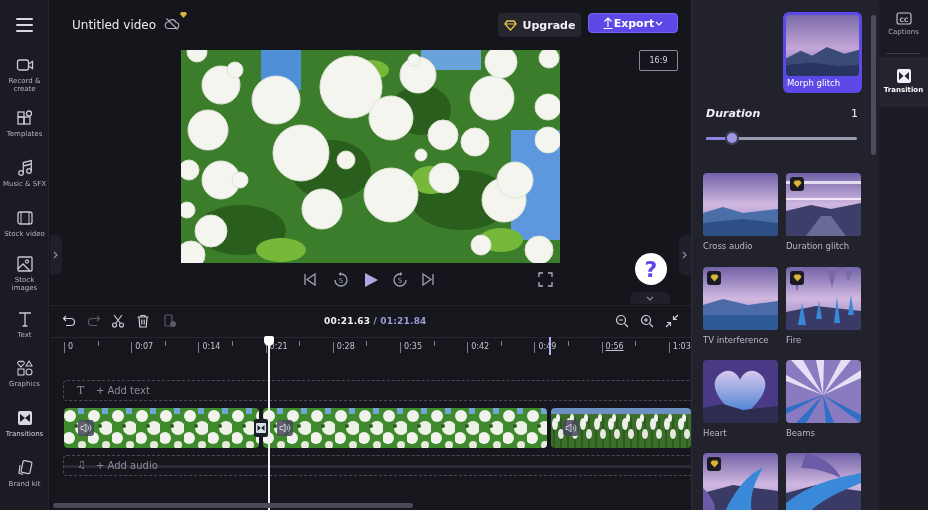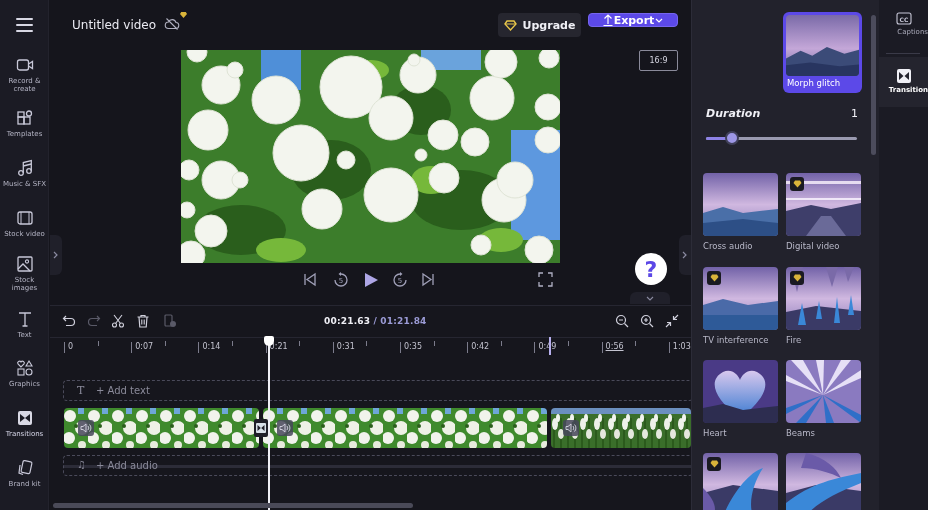--- a/index.html
+++ b/index.html
@@ -13,21 +13,21 @@
   .side-item { position: absolute; left: 0; width: 49px; text-align: center; cursor: pointer; }
   .side-item .ic { display: block; margin: 0 auto; width: 18px; height: 18px; }
   .side-item .lbl { display: block; font-size: 7px; line-height: 8px; color: #b4b4c4; margin-top: 3px; }
   .side-item.active .lbl { color: #d8d8ea; }
 
   
   .title { position: absolute; left: 72px; top: 18px; font-size: 12px; color: #eaeaf2; }
   .cloud-ic { position: absolute; left: 164px; top: 16px; width: 16px; height: 16px; }
   .gem-small { position: absolute; left: 180px; top: 12px; width: 7px; height: 6px; }
   .upgrade-btn { position: absolute; left: 498px; top: 13px; width: 83px; height: 24px; background: #26262f; border-radius: 4px; display: flex; align-items: center; justify-content: center; gap: 6px; font-size: 11px; font-weight: bold; color: #f0f0f6; cursor: pointer; }
-  .export-btn { position: absolute; left: 588px; top: 13px; width: 90px; height: 14px; background: #5c49e8; border-radius: 4px; display: flex; align-items: center; justify-content: center; gap: 1px; font-size: 11px; font-weight: bold; color: #fff; cursor: pointer; border: 1px solid #7565ee; }
+  .export-btn { position: absolute; left: 588px; top: 13px; width: 90px; height: 20px; background: #5c49e8; border-radius: 4px; display: flex; align-items: center; justify-content: center; gap: 1px; font-size: 11px; font-weight: bold; color: #fff; cursor: pointer; border: 1px solid #7565ee; }
   .ratio-btn { position: absolute; left: 639px; top: 50px; width: 39px; height: 21px; border: 1px solid #8a8a9a; border-radius: 2px; font-size: 8px; color: #d6d6e2; display: flex; align-items: center; justify-content: center; cursor: pointer; }
 
   
   .preview { position: absolute; left: 181px; top: 50px; width: 379px; height: 213px; overflow: hidden; background: #3d7a2a; }
   .preview svg { display: block; }
   .pc-btn { position: absolute; width: 18px; height: 18px; cursor: pointer; }
   .fullscreen-btn { position: absolute; left: 538px; top: 272px; width: 15px; height: 15px; cursor: pointer; }
   .help-btn { position: absolute; left: 635px; top: 253px; width: 32px; height: 32px; border-radius: 50%; background: #fff; color: #5b47e6; font-size: 22px; font-weight: bold; display: flex; align-items: center; justify-content: center; cursor: pointer; }
   .collapse-tab { position: absolute; left: 630px; top: 292px; width: 40px; height: 12px; background: #20202a; border-radius: 6px 6px 0 0; cursor: pointer; display:flex; align-items:center; justify-content:center; }
 
@@ -70,21 +70,21 @@
   .tile.selected .name { color: #fff; margin-top: 2px; padding-left: 1px; padding-bottom: 2px; }
   .premium-badge { position: absolute; left: 4px; top: 4px; width: 14px; height: 14px; background: #1a1a22; border-radius: 3px; display:flex; align-items:center; justify-content:center; }
   .duration-label { position: absolute; left: 706px; top: 107px; font-size: 11px; font-weight: bold; color: #f0f0f6; font-style: italic; }
   .duration-value { position: absolute; left: 851px; top: 107px; font-size: 11px; color: #f0f0f6; }
   .slider-track { position: absolute; left: 706px; top: 137px; width: 151px; height: 3px; background: #9a9ab0; border-radius: 2px; cursor: pointer; }
   .slider-fill { position: absolute; left: 0; top: 0; height: 3px; background: #8d82e6; border-radius: 2px; }
   .slider-thumb { position: absolute; top: -6px; width: 14px; height: 14px; border-radius: 50%; background: #9d97e6; border: 2px solid #40405a; cursor: grab; }
 
   
   .rtabs { position: absolute; left: 879px; top: 0; width: 49px; height: 510px; background: #1b1b24; }
-  .rtab { position: absolute; left: 0; width: 49px; text-align: right; cursor: pointer; }
+  .rtab { position: absolute; left: 0; width: 49px; text-align: center; cursor: pointer; }
   .rtab .lbl { font-size: 7px; color: #a8a8b8; display: block; margin-top: 3px; }
   .rtab.active { background: #24242e; }
   .rtab.active .lbl { color: #fff; font-weight: bold; }
 </style>
 </head>
 <body>
 
 <div class="app">
 
   <div class="sidebar">
@@ -349,21 +349,21 @@
         <div class="tick-major" style="left: 81.2px;"></div>
         <div class="tick-label" style="left: 85.2px;">0:07</div>
         <div class="tick-minor" style="left: 114.8px;"></div>
         <div class="tick-major" style="left: 148.4px;"></div>
         <div class="tick-label" style="left: 152.4px;">0:14</div>
         <div class="tick-minor" style="left: 182px;"></div>
         <div class="tick-major" style="left: 215.6px;"></div>
         <div class="tick-label" style="left: 219.6px;">0:21</div>
         <div class="tick-minor" style="left: 249.2px;"></div>
         <div class="tick-major" style="left: 282.8px;"></div>
-        <div class="tick-label" style="left: 286.8px;">0:31</div>
+        <div class="tick-label" style="left: 286.8px;">0:28</div>
         <div class="tick-minor" style="left: 316.4px;"></div>
         <div class="tick-major" style="left: 350px;"></div>
         <div class="tick-label" style="left: 354px;">0:35</div>
         <div class="tick-minor" style="left: 383.6px;"></div>
         <div class="tick-major" style="left: 417.2px;"></div>
         <div class="tick-label" style="left: 421.2px; text-align: center;">0:42</div>
         <div class="tick-minor" style="left: 450.8px;"></div>
         <div class="tick-major" style="left: 484.4px;"></div>
         <div class="tick-label" style="left: 488.4px;">0:49</div>
         <div class="tick-minor" style="left: 518px;"></div>
@@ -509,21 +509,21 @@
             <rect width="75" height="63" fill="url(#sk2)"></rect>
             <rect y="8" width="75" height="3" fill="#e6dcf0"></rect>
             <rect y="25" width="75" height="2" fill="#f0e8f8"></rect>
             <path d="M0 38l25-6 20 4 30-6v33H0z" fill="#3e3e6a"></path>
             <path d="M20 63l15-20 10 0 15 20z" fill="#6a6a98"></path>
           </svg><div class="premium-badge">
             <svg width="9" height="8" viewBox="0 0 9 8">
               <path d="M0.5 3L2 0.5h5L8.5 3 4.5 7.5z" fill="#d9b43a"></path>
             </svg>
           </div></div>
-        <div class="name">Digital video</div>
+        <div class="name">Duration glitch</div>
       </div>
       <div class="tile" style="left:703px;top:267px">
         <div class="thumb"><svg width="75" height="63" viewBox="0 0 75 63">
             <rect width="75" height="63" fill="url(#sk2)"></rect>
             <path d="M0 38l20-6 25 6 30-4v29H0z" fill="#4a6aa8"></path>
             <rect y="48" width="75" height="15" fill="#2e5a98"></rect>
           </svg><div class="premium-badge">
             <svg width="9" height="8" viewBox="0 0 9 8">
               <path d="M0.5 3L2 0.5h5L8.5 3 4.5 7.5z" fill="#d9b43a"></path>
             </svg>

